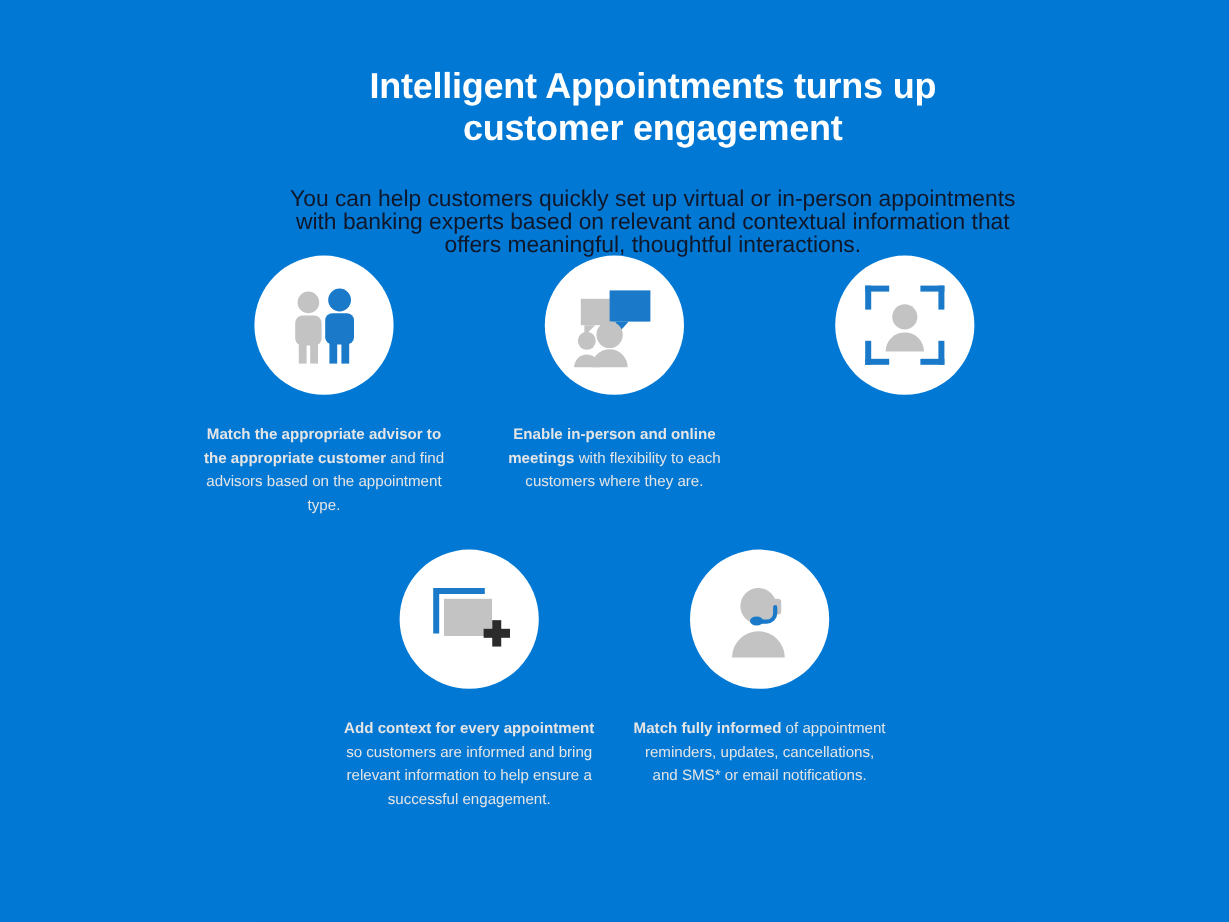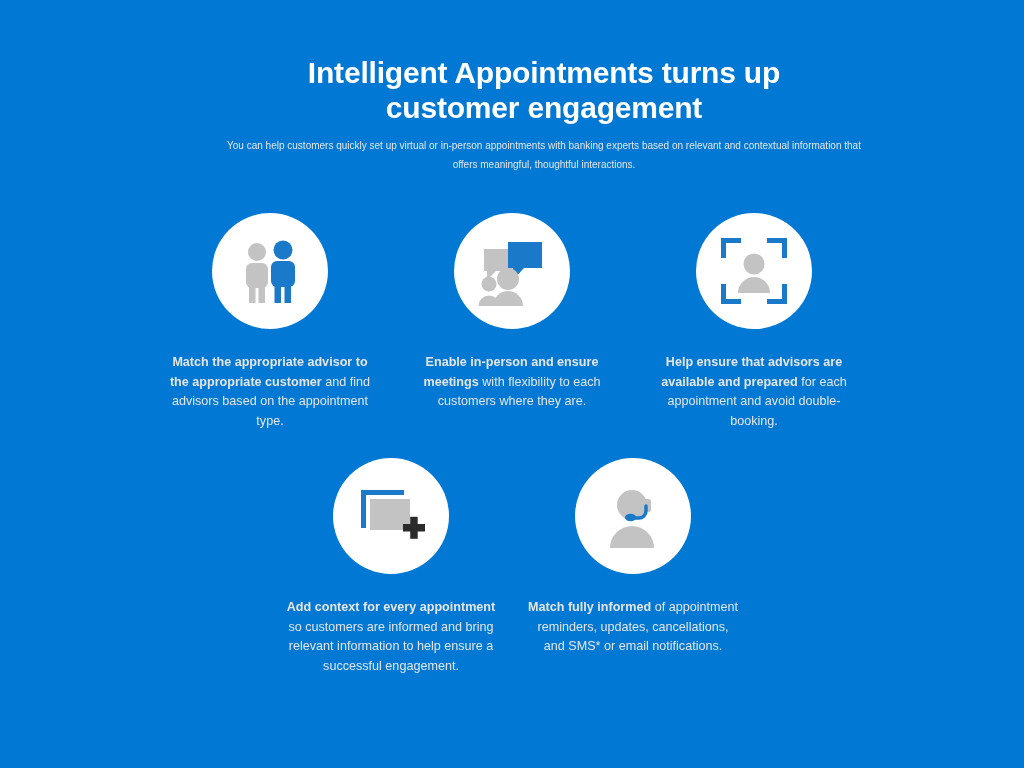--- a/index.html
+++ b/index.html
@@ -34,26 +34,26 @@
   .title {
     font-size: 30px;
     font-weight: bold;
     line-height: 35px;
     letter-spacing: -0.2px;
     margin: 0 auto;
     width: 560px;
     color: #ffffff;
   }
   .subtitle {
-    margin: 11px auto 0 auto;
+    margin: 32px auto 0 auto;
     width: 640px;
-    font-size: 10px;
+    font-size: 19px;
     line-height: 19px;
     font-weight: normal;
-    color: #e5e5e5;
+    color: #0f172a;
   }
 
   
   .row {
     position: absolute;
     left: 0;
     width: 1024px;
     display: flex;
     justify-content: center;
   }
@@ -141,21 +141,21 @@
 
             <circle cx="14" cy="50" r="7.5" fill="#c3c3c3"></circle>
             <path d="M3.5 72 a10.5 10.5 0 0 1 21 0 z" fill="#c3c3c3"></path>
 
             <circle cx="33" cy="45" r="11" fill="#c3c3c3"></circle>
             <path d="M18 72 a15 15 0 0 1 30 0 z" fill="#c3c3c3"></path>
           </svg>
         </span>
       </div>
       <div class="caption">
-        <b>Enable in-person and ensure meetings</b><span class="reg"> with flexibility to each customers where they are.</span>
+        <b>Enable in-person and online meetings</b><span class="reg"> with flexibility to each customers where they are.</span>
       </div>
     </div>
 
     <div class="feature">
       <div class="circle">
         <span>
           <svg width="74" height="74" viewBox="0 0 74 74">
             <g fill="#1a7ac9">
 
               <rect x="4" y="4" width="20" height="5"></rect>
@@ -169,23 +169,20 @@
 
               <rect x="50" y="65" width="20" height="5"></rect>
               <rect x="65" y="50" width="5" height="20"></rect>
             </g>
 
             <circle cx="37" cy="30" r="10.5" fill="#c3c3c3"></circle>
             <path d="M21 59 a16 16 0 0 1 32 0 z" fill="#c3c3c3"></path>
           </svg>
         </span>
       </div>
-      <div class="caption">
-        <b>Help ensure that advisors are available and prepared</b><span class="reg"> for each appointment and avoid double-booking.</span>
-      </div>
     </div>
 
   </div>
 
   <div class="row row-bottom">
 
     <div class="feature">
       <div class="circle">
         <span>
           <svg width="74" height="74" viewBox="0 0 74 74">

